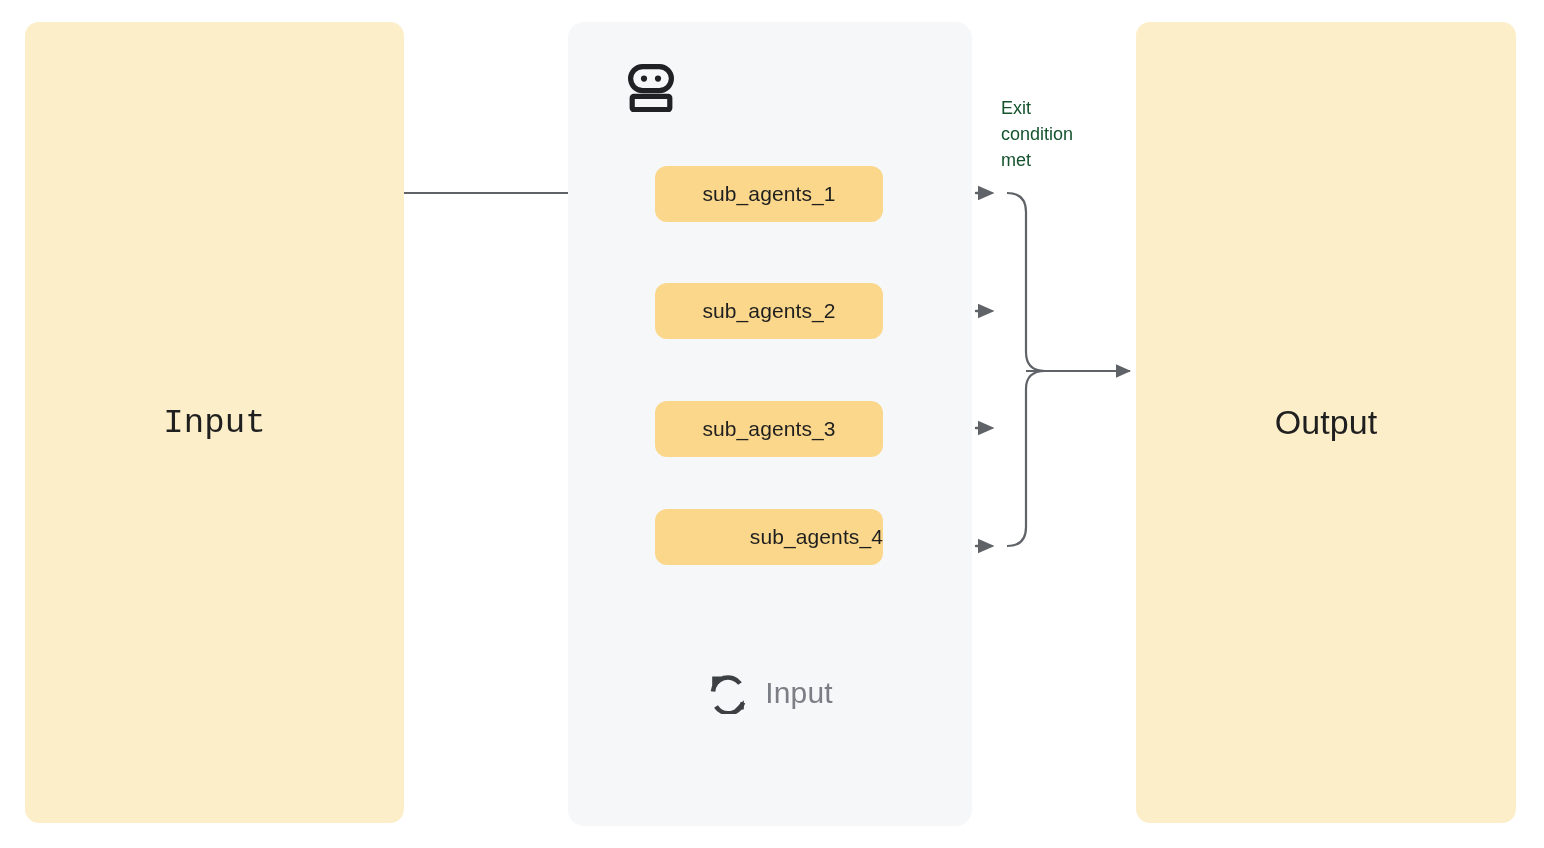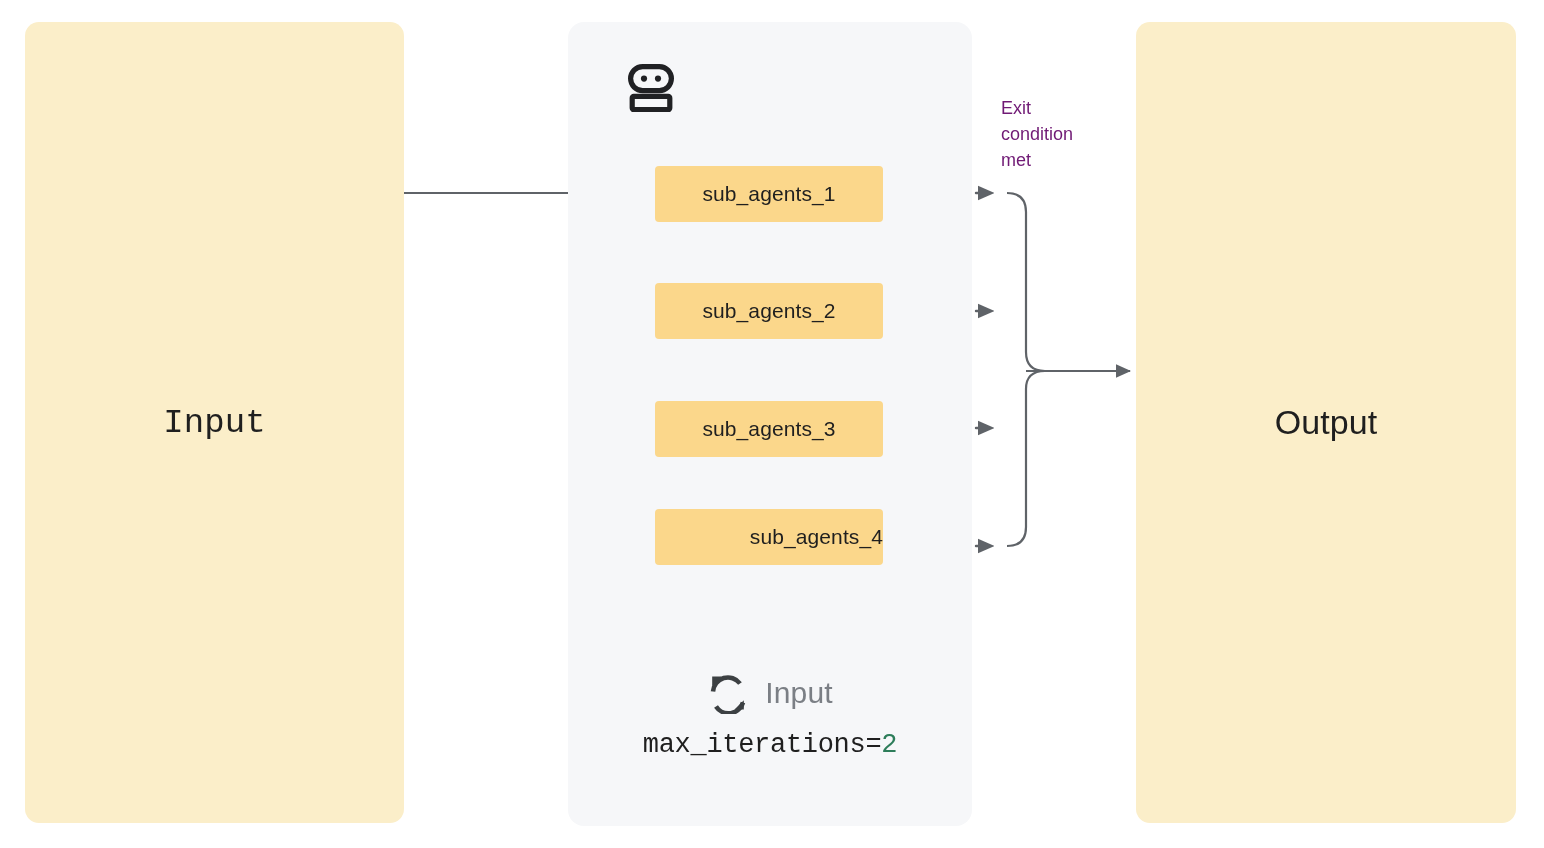--- a/index.html
+++ b/index.html
@@ -63,21 +63,21 @@
   }
 
   .robot-icon { width: 46px; height: 48px; display: block; }
 
   .agent-box {
     position: absolute;
     left: 655px;
     width: 228px;
     height: 56px;
     background: #fbd78b;
-    border-radius: 4px;
+    border-radius: 12px;
     display: flex;
     align-items: center;
     justify-content: center;
   }
   .agent-label {
     font-size: 21px;
     color: #1f1f1f;
     letter-spacing: 0.1px;
   }
   #agent-1 { top: 166px; }
@@ -85,21 +85,21 @@
   #agent-3 { top: 401px; }
   #agent-4 { top: 509px; justify-content: flex-end; }
 
   #exit-label {
     position: absolute;
     left: 1001px;
     top: 95px;
     width: 104px;
     font-size: 18px;
     line-height: 26px;
-    color: #701a75;
+    color: #14532d;
   }
 
   #loop-footer {
     position: absolute;
     left: 568px;
     top: 672px;
     width: 404px;
     text-align: center;
   }
   #loop-row {
@@ -194,20 +194,17 @@
     <span>
       <svg class="loop-icon" viewBox="0 0 42 42" xmlns="http://www.w3.org/2000/svg">
         <path d="M 6 19.5 A 15 15 0 0 1 33 11.5" fill="none" stroke="#3c4043" stroke-width="4.6" stroke-linecap="butt"></path>
         <path d="M 36 30.5 A 15 15 0 0 1 9 34.5" fill="none" stroke="#3c4043" stroke-width="4.6" stroke-linecap="butt"></path>
         <path d="M 14.5 4.5 L 5.2 4.5 L 5.2 13.8 z" fill="#3c4043"></path>
         <path d="M 27.5 37.5 L 36.8 37.5 L 36.8 28.2 z" fill="#3c4043"></path>
       </svg>
     </span>
     <span id="loop-word">Input</span>
   </div>
-  <div id="max-iter">
-    <span>max_iterations=</span><span id="max-iter-value">2</span>
-  </div>
 </div>
 
 <div class="io-box" id="output-box">
   <span class="io-label">Output</span>
 </div>
 
 </body></html>

